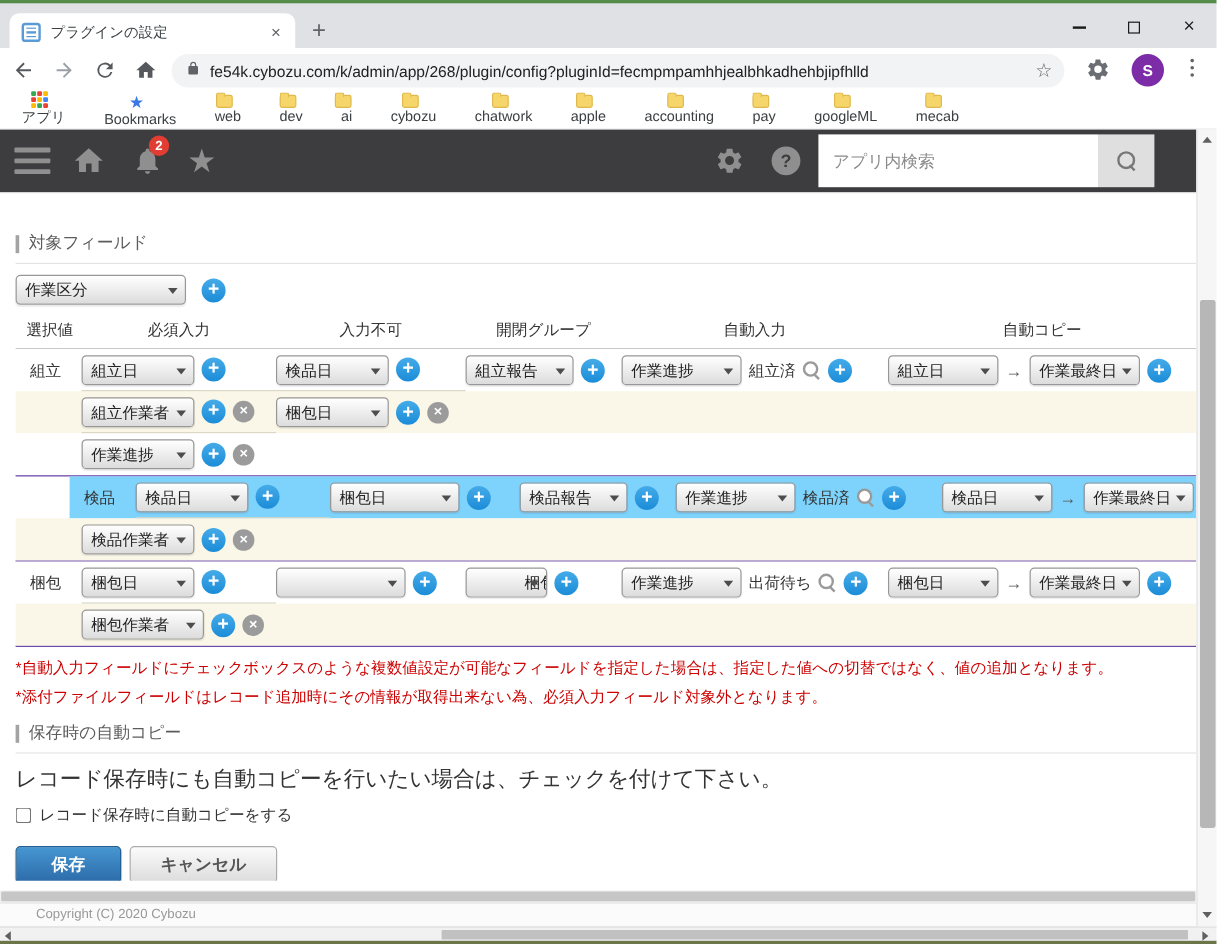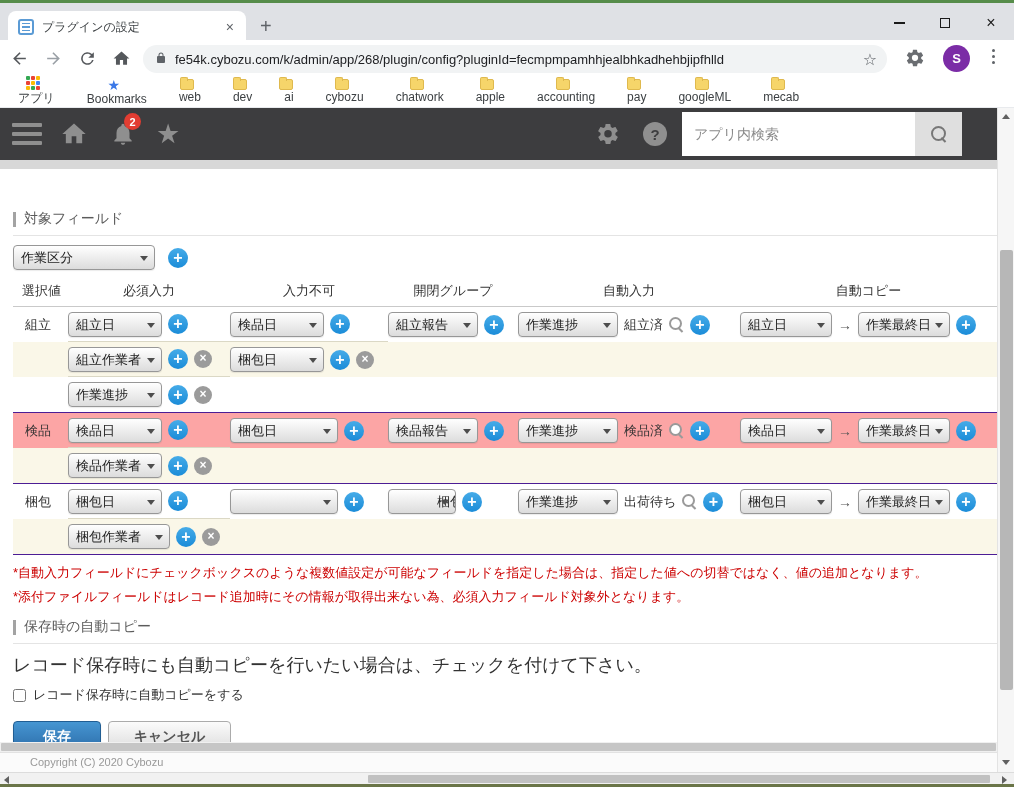--- a/index.html
+++ b/index.html
@@ -56,21 +56,21 @@
   .help-circle { position:absolute; left:643px; top:14px; width:24px; height:24px; border-radius:50%; background:#8f8f8f; color:#3d3d3f; font-size:15px; font-weight:bold; display:flex; align-items:center; justify-content:center; }
   .ksearch { position:absolute; left:682px; top:112px; width:233px; height:44px; border:none; background:#fff; font-size:14px; padding:0 12px; outline:none; color:#333; }
   .ksearch::placeholder { color:#8a8a8a; }
   .ksearch-btn { position:absolute; left:915px; top:112px; width:47px; height:44px; background:#dfdfdf; display:flex; align-items:center; justify-content:center; }
   .mag { position:relative; width:16px; height:16px; }
   .mag:before { content:""; position:absolute; left:0; top:0; width:11px; height:11px; border:2px solid #777; border-radius:50%; }
   .mag:after { content:""; position:absolute; left:11px; top:11px; width:6px; height:2px; background:#777; transform:rotate(45deg); transform-origin:0 0; }
   .kstrip { position:absolute; left:0; top:160px; width:997px; height:9px; background:#d8d8d8; }
 
   
-  .content { position:absolute; left:0; top:177px; width:997px; height:573px; background:#fff; padding-left:13px; overflow:hidden; }
+  .content { position:absolute; left:0; top:161px; width:997px; height:573px; background:#fff; padding-left:13px; overflow:hidden; }
   .sec-title { display:flex; align-items:center; }
   .sec-bar { width:3px; height:15px; background:#a3a3a3; margin-right:8px; }
   .sec-text { font-size:14px; color:#5c5c5c; }
   .hr { border-top:1px solid #e4e4e4; margin-top:7px; margin-right:0; }
   .selector-row { margin-top:9px; display:flex; align-items:center; gap:13px; }
 
   .dd { position:relative; height:25px; border:1px solid #979797; border-radius:4px; background:linear-gradient(#ffffff,#dcdcdc); box-shadow:0 1px 1px rgba(0,0,0,.08); font-size:13px; color:#222; line-height:23px; padding:0 18px 0 7px; white-space:nowrap; overflow:hidden; }
   .dd:after { content:""; position:absolute; right:6px; top:10px; border-left:4px solid transparent; border-right:4px solid transparent; border-top:5px solid #4d4d4d; }
 
   .icon-plus { width:20px; height:20px; border-radius:50%; background:linear-gradient(#45abe8,#1b8cd8); color:#fff; font-size:16px; font-weight:bold; line-height:19px; text-align:center; flex:0 0 20px; }
@@ -348,21 +348,21 @@
               <div class="icon-plus">+</div>
               <div class="icon-x">×</div>
             </div>
             <div class="cell"></div>
             <div class="cell"></div>
             <div class="cell"></div>
             <div class="cell"></div>
           </div>
         </div>
         <div class="row-block">
-          <div class="grid6 sub-row" style="background: #fca5a5;">
+          <div class="grid6 sub-row" style="background: #7dd3fc; margin-left: 45px;">
             <div class="cell label-cell">
               <span>検品</span>
             </div>
             <div class="cell divided">
               <div class="dd" style="width: 94px;">検品日</div>
               <div class="icon-plus">+</div>
             </div>
             <div class="cell">
               <div class="dd" style="width: 108px;">梱包日</div>
               <div class="icon-plus">+</div>

